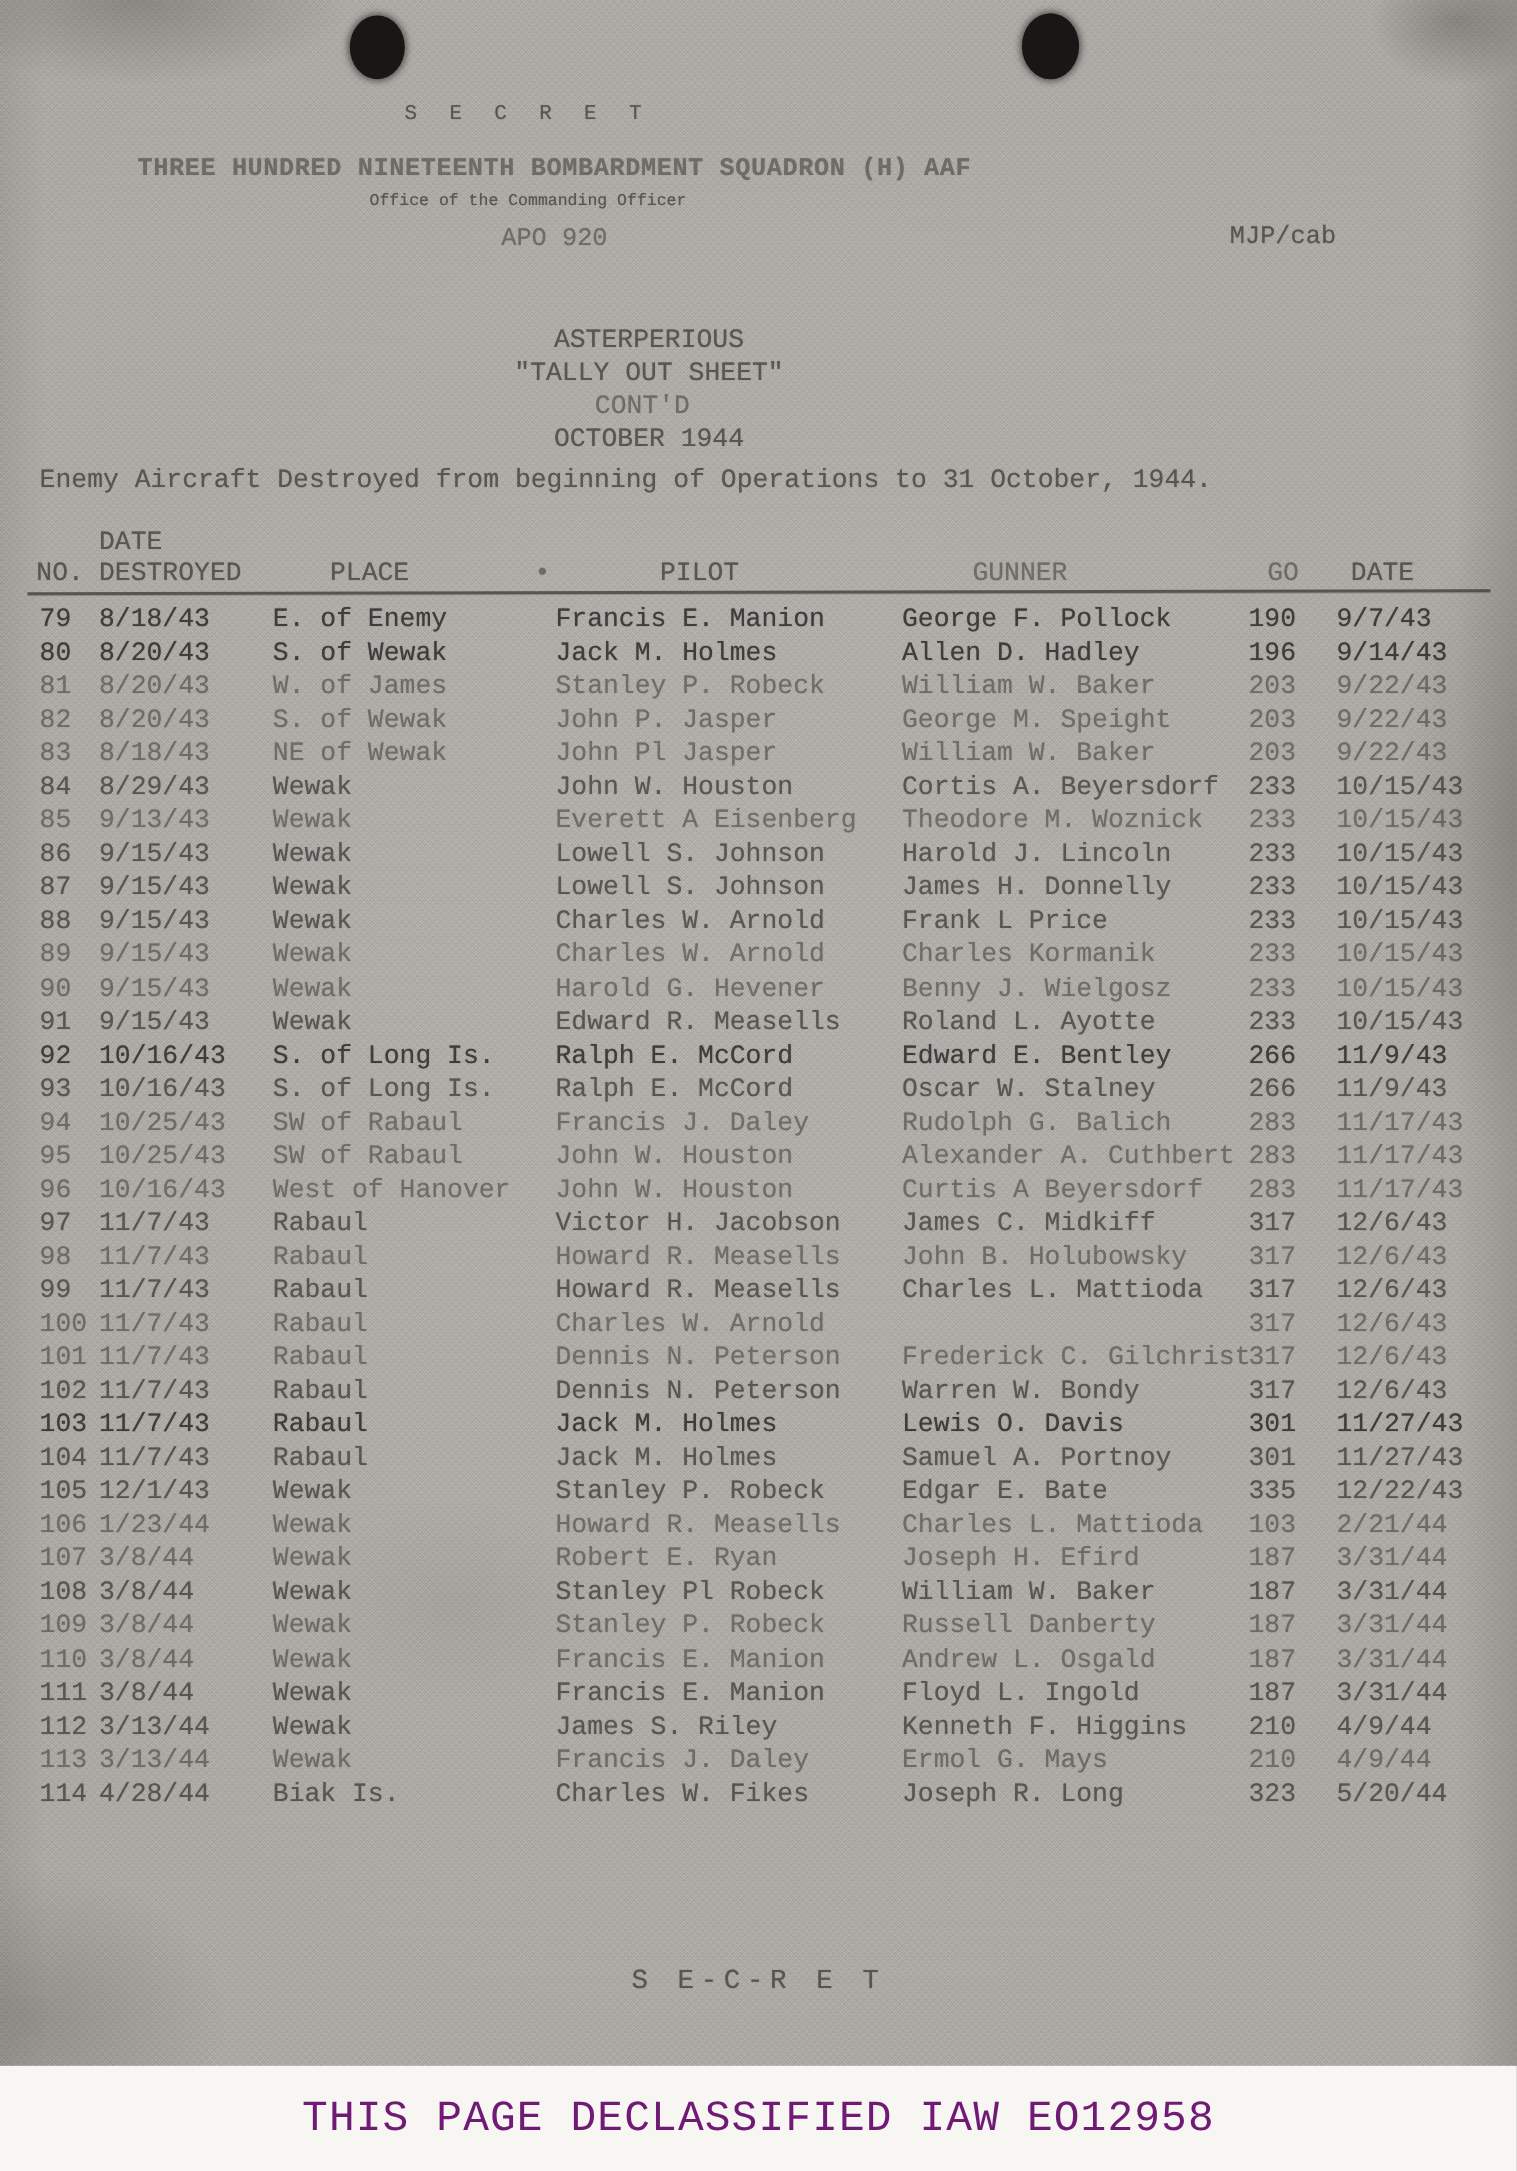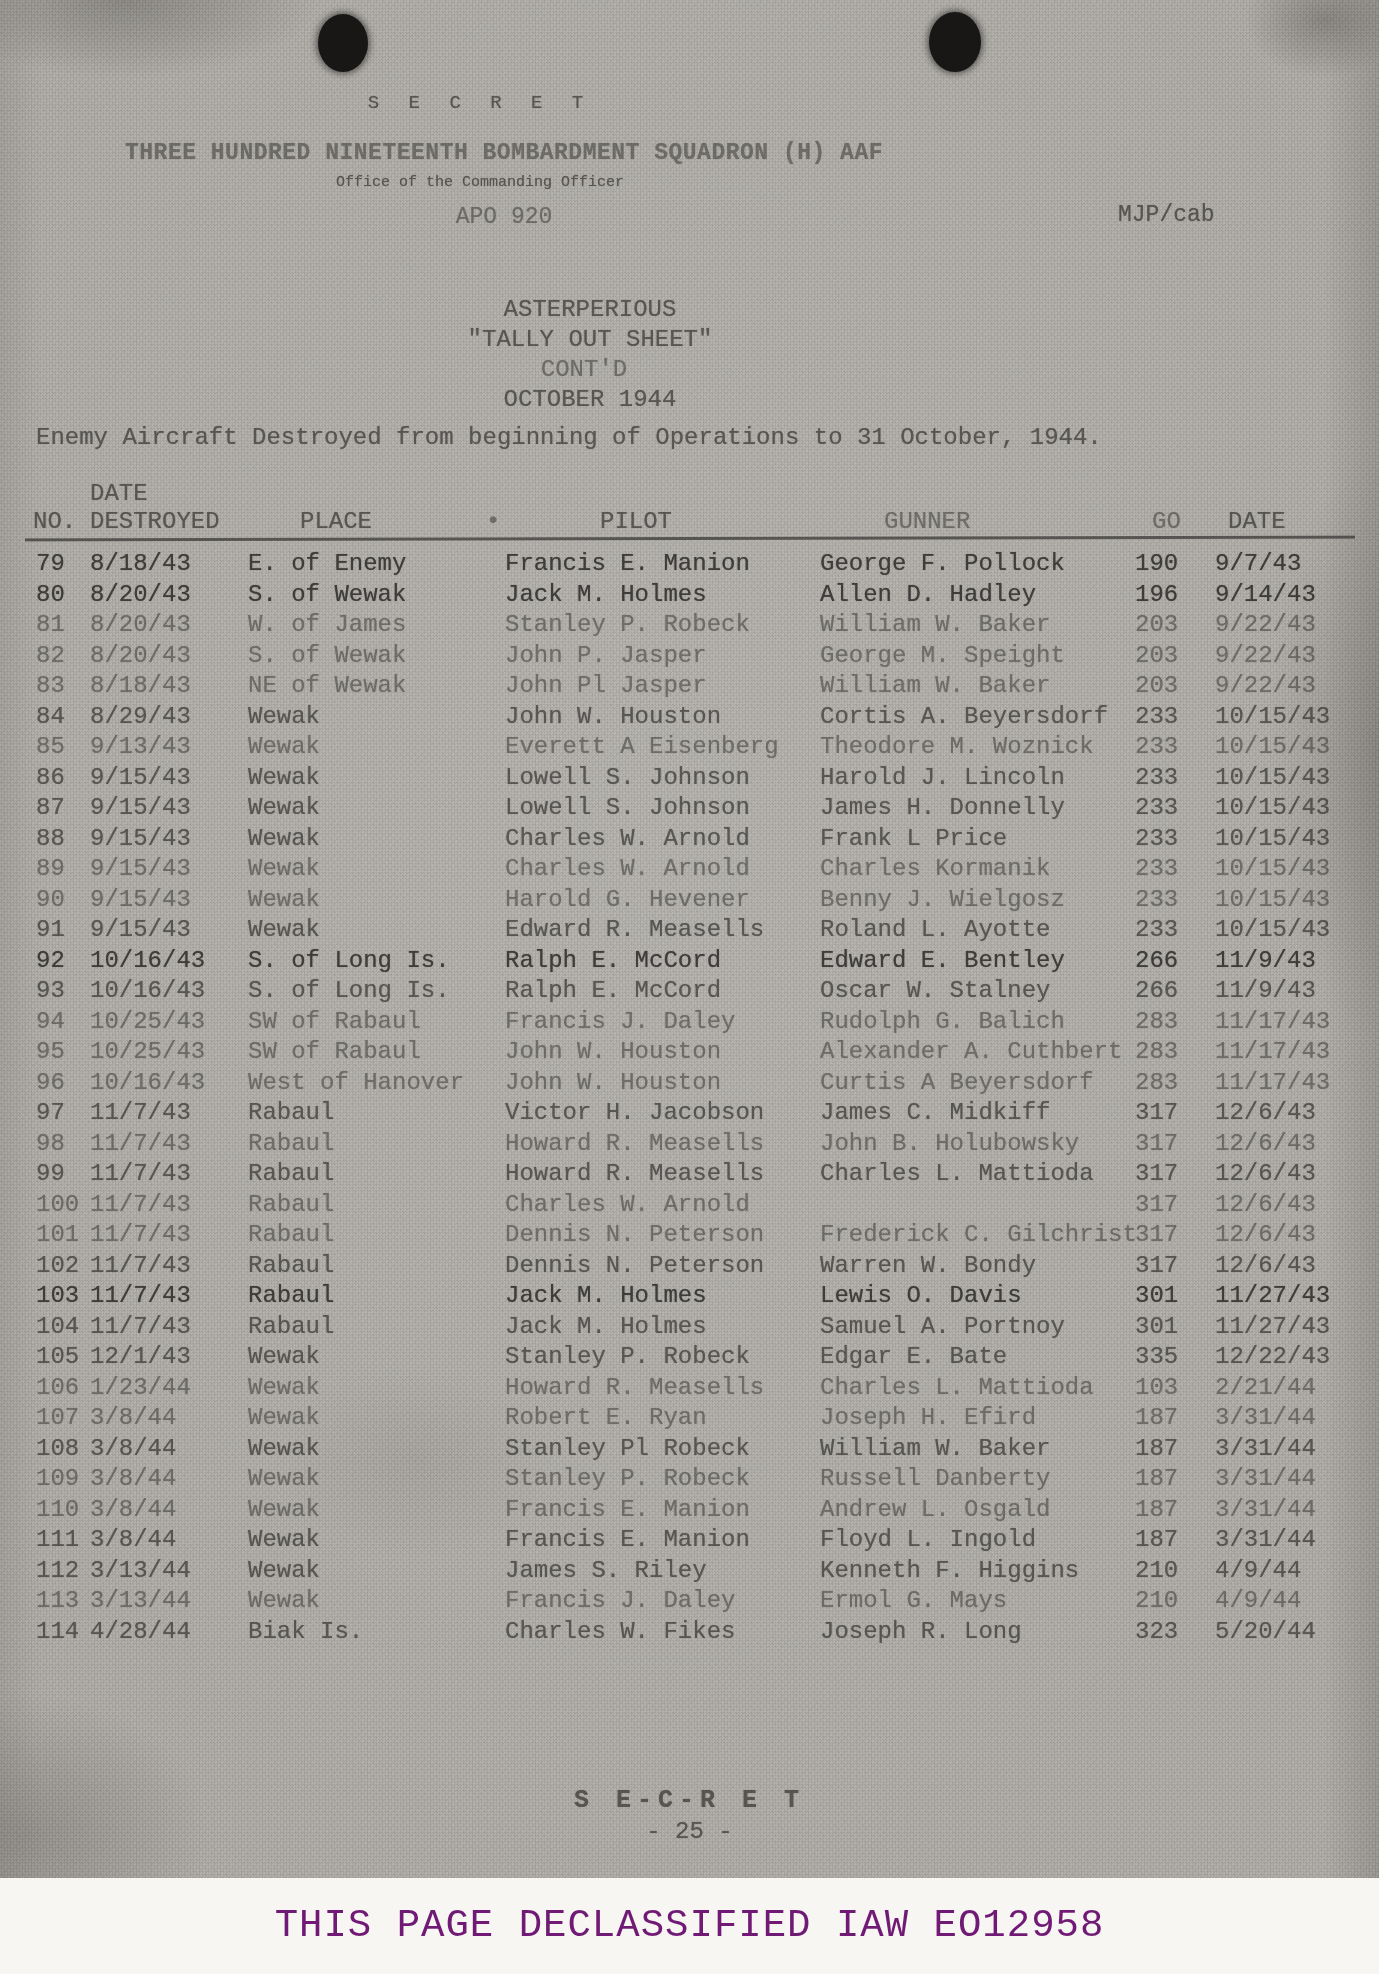--- a/index.html
+++ b/index.html
@@ -64,21 +64,21 @@
   .rows{position:absolute;left:0;top:549px;width:1379px;}
   .trow{
     position:relative;height:30.5px;line-height:30.5px;font-size:24px;
     display:grid;padding-left:36px;
     grid-template-columns:54px 158px 257px 315px 315px 80px 1fr;
     white-space:nowrap;
   }
   .trow span{overflow:visible;white-space:nowrap;}
 
   .foot-secret{position:absolute;left:0;top:1786px;width:1379px;text-align:center;
-               font-size:25px;letter-spacing:6px;font-weight:bold;}
+               font-size:25px;letter-spacing:6px;}
   .foot-page{position:absolute;left:0;top:1818px;width:1379px;text-align:center;font-size:24px;}
 
   .declass-band{position:absolute;left:0;top:1878px;width:1379px;height:96px;
                 background:#f7f6f3;display:flex;align-items:center;justify-content:center;}
   .declass-text{font-family:Liberation Mono, monospace;
                 font-size:39px;color:#701a75;letter-spacing:1px;}
 </style>
 </head>
 <body>
 
@@ -439,18 +439,17 @@
         <span>4/28/44</span>
         <span>Biak Is.</span>
         <span>Charles W. Fikes</span>
         <span>Joseph R. Long</span>
         <span>323</span>
         <span>5/20/44</span>
       </div>
     </div>
 
   <div class="foot-secret typed t-m">S E-C-R E T</div>
-  <div class="foot-page typed t-m">- 25 -</div>
 
   <div class="declass-band">
     <span class="declass-text">THIS PAGE DECLASSIFIED IAW EO12958</span>
   </div>
 </div>
 
 </body></html>

